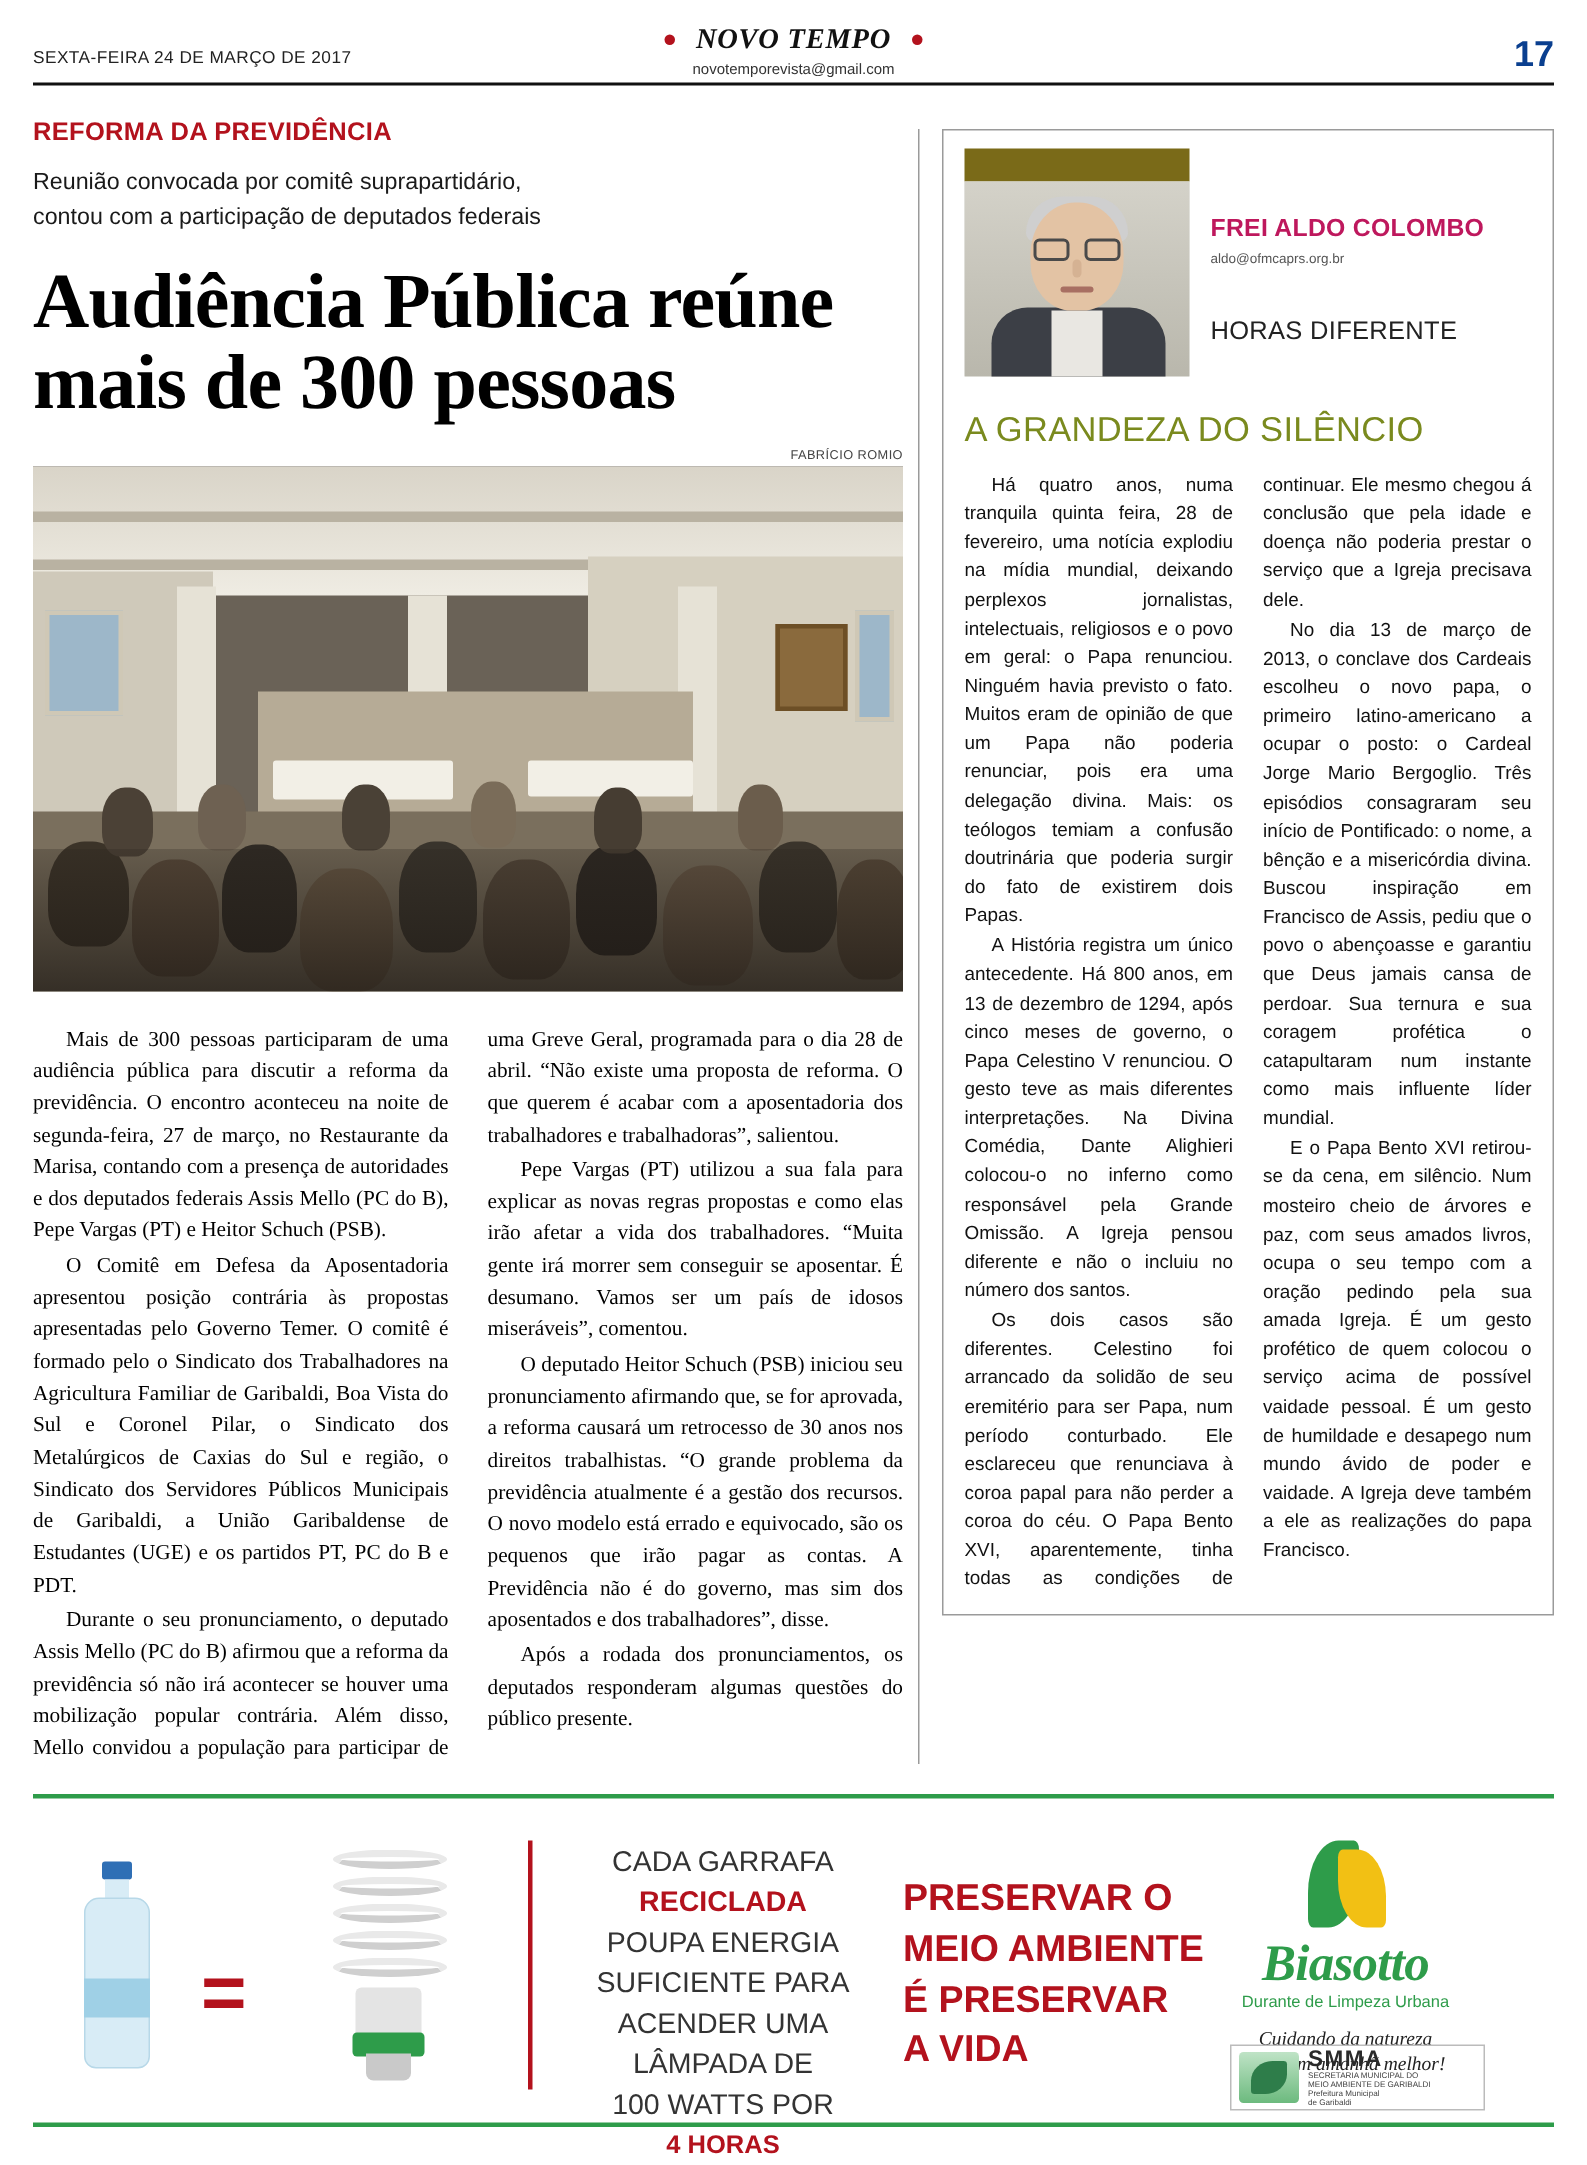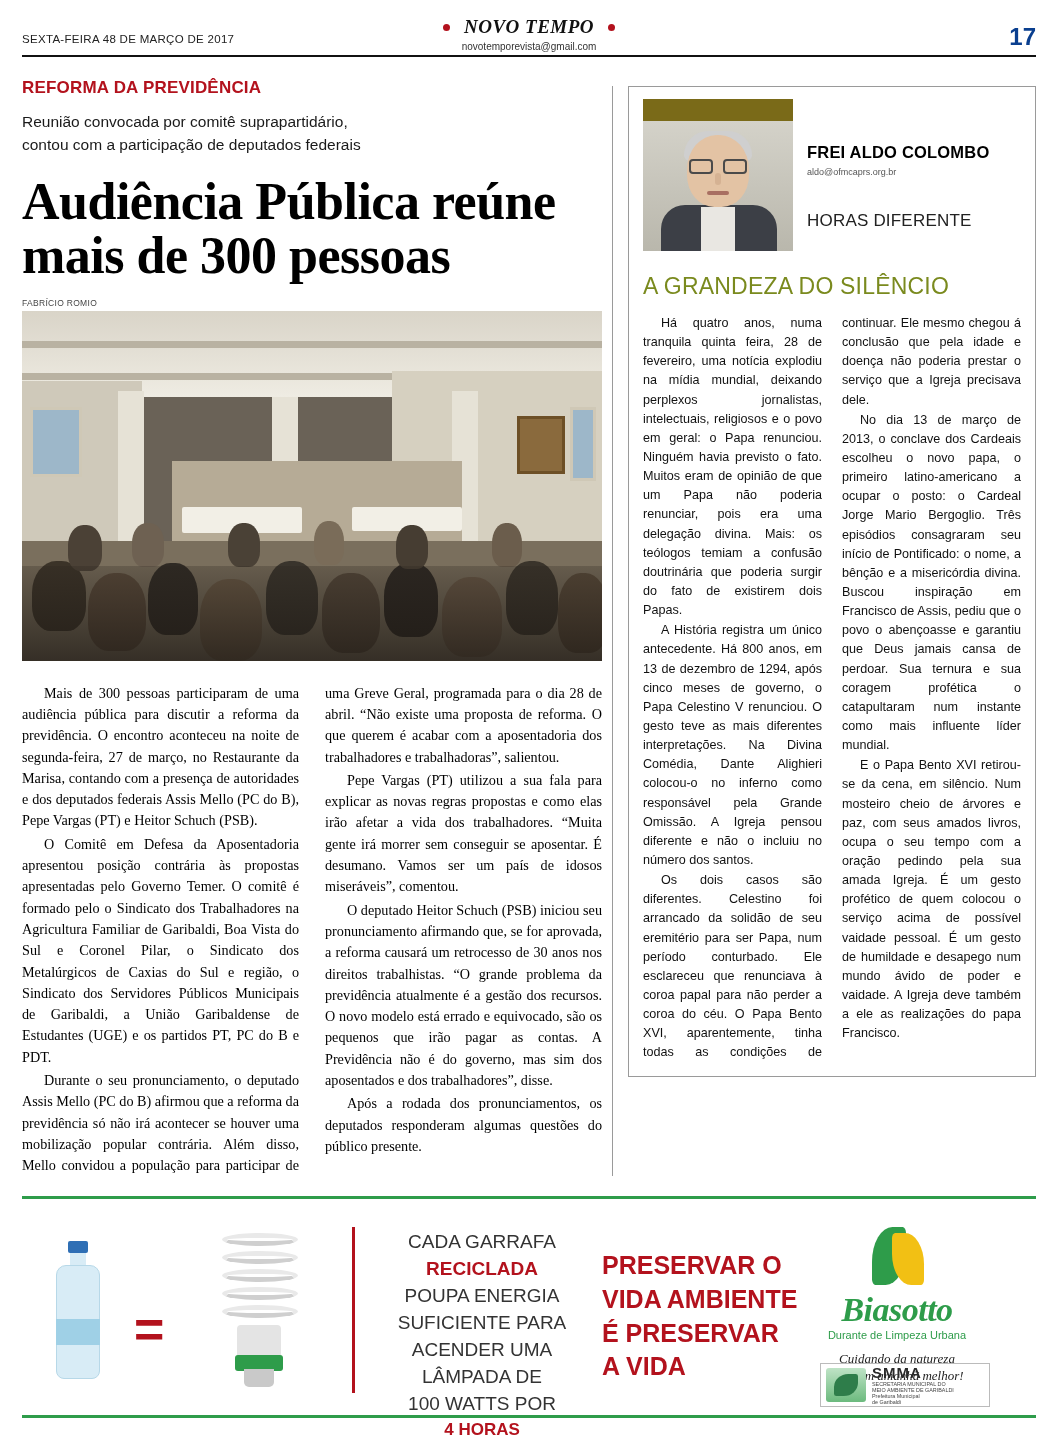--- a/index.html
+++ b/index.html
@@ -61,21 +61,21 @@
     font-family:"Liberation Sans", sans-serif;
     font-size:15.5px; color:#1a1a1a; line-height:1.5;
   }
   .headline {
     font-family:"Liberation Serif", serif;
     font-weight:bold; font-size:52px; line-height:1.05;
     margin:18px 0 0 0; letter-spacing:-.5px; color:#000;
   }
   .photo-credit {
     font-family:"Liberation Sans", sans-serif;
-    font-size:8.5px; color:#444; text-align:left;
+    font-size:8.5px; color:#444; text-align:right;
     margin:14px 0 3px 0; letter-spacing:.3px;
   }
   
   .photo {
     width:580px; height:350px; position:relative; overflow:hidden;
     background:#6a6257;
   }
   .ph-ceiling{position:absolute;left:0;top:0;width:100%;height:86px;background:linear-gradient(#d9d4c8,#efece3);}
   .ph-beam{position:absolute;height:7px;background:#b9b2a2;}
   .ph-wallL{position:absolute;left:0;top:70px;width:120px;height:200px;background:#cfc9ba;}
@@ -119,21 +119,21 @@
   .ap-glass span{position:absolute;top:0;width:24px;height:15px;border:2px solid #4a4a4a;border-radius:4px;}
   .ap-glass span:first-child{left:0;}
   .ap-glass span:last-child{right:0;}
   .ap-nose{position:absolute;left:72px;top:52px;width:6px;height:12px;background:#d5b293;border-radius:3px;}
   .ap-mouth{position:absolute;left:64px;top:70px;width:22px;height:4px;background:#a86f62;border-radius:3px;}
   .ap-body{position:absolute;left:18px;top:84px;width:116px;height:50px;background:#3c3f46;border-radius:24px 24px 0 0;}
   .ap-shirt{position:absolute;left:58px;top:86px;width:34px;height:48px;background:#e9e7e2;}
   .author-meta { padding-top:44px; flex:1; }
   .author-name {
     font-family:"Liberation Sans", sans-serif;
-    font-weight:bold; font-size:16.5px; color:#000000; letter-spacing:.2px;
+    font-weight:bold; font-size:16.5px; color:#be185d; letter-spacing:.2px;
   }
   .author-mail {
     font-family:"Liberation Sans", sans-serif;
     font-size:9px; color:#555; margin-top:5px;
   }
   .author-section {
     font-family:"Liberation Sans", sans-serif;
     font-size:17px; color:#222; margin-top:34px; letter-spacing:.2px;
   }
   .op-title {
@@ -194,21 +194,21 @@
   .smma-txt { font-family:"Liberation Sans", sans-serif; line-height:1.12; }
   .smma-big { font-weight:bold; font-size:15px; color:#2a2a2a; letter-spacing:1px; }
   .smma-small { font-size:5.4px; color:#444; }
 </style>
 </head>
 <body>
 
 <div class="page">
 
   <div class="masthead">
-    <div class="mast-date">SEXTA-FEIRA 48 DE MARÇO DE 2017</div>
+    <div class="mast-date">SEXTA-FEIRA 24 DE MARÇO DE 2017</div>
     <div class="mast-center">
       <span class="mast-dot"></span>
       <span class="mast-title">NOVO TEMPO</span>
       <span class="mast-dot"></span>
       <div class="mast-mail">novotemporevista@gmail.com</div>
     </div>
     <div class="mast-page">17</div>
   </div>
   <div class="rule-top"></div>
 
@@ -337,21 +337,21 @@
         <div>POUPA ENERGIA</div>
         <div>SUFICIENTE PARA</div>
         <div>ACENDER UMA</div>
         <div>LÂMPADA DE</div>
         <div>100 WATTS POR</div>
         <div class="hl" style="font-size:17px">4 HORAS</div>
       </div>
 
       <div class="ad-text2">
         <div>PRESERVAR O</div>
-        <div>VIDA AMBIENTE</div>
+        <div>MEIO AMBIENTE</div>
         <div>É PRESERVAR</div>
         <div>A VIDA</div>
       </div>
 
       <div class="logo">
         <div class="logo-leaf">
             <div class="lf1"></div>
             <div class="lf2"></div>
           </div>
         <div class="logo-name">Biasotto</div>

